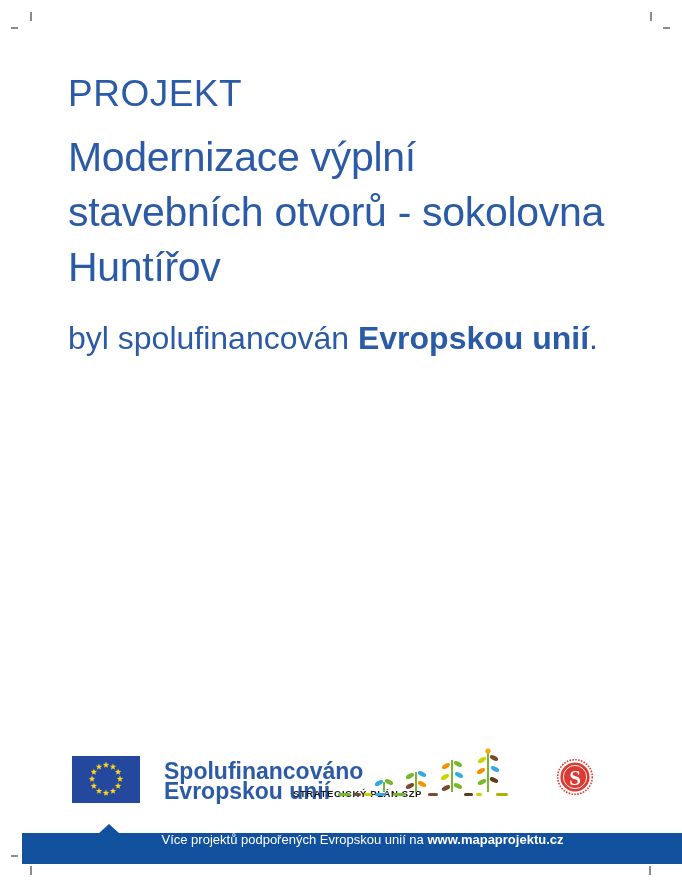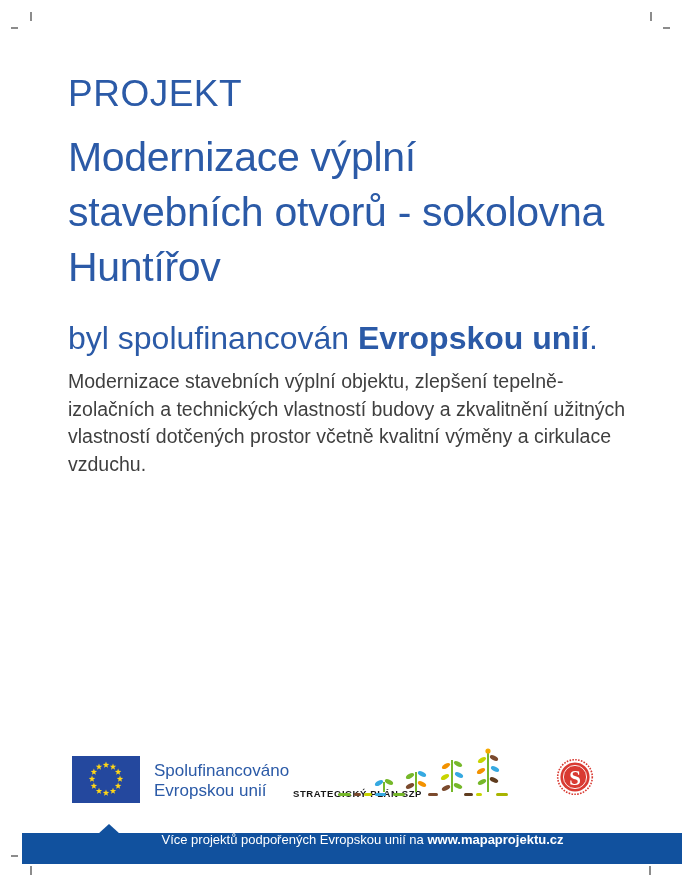--- a/index.html
+++ b/index.html
@@ -42,22 +42,22 @@
   }
   .subtitle .b{font-weight:700;}
   .desc{
     margin:13px 0 0 0;max-width:566px;
     font-size:19.5px;line-height:27.5px;color:var(--body_text);
   }
   
   .eu-logo{position:absolute;left:72px;top:756px;display:flex;align-items:flex-start;}
   .eu-flag{display:block;}
   .eu-label{
-    margin-left:14px;margin-top:5px;
-    font-size:17px;line-height:20px;font-weight:400;color:var(--accent_blue);
+    margin-left:24px;margin-top:5px;
+    font-size:23px;line-height:20px;font-weight:700;color:var(--accent_blue);
   }
   .szp-label{
     position:absolute;left:293px;top:788px;
     font-size:9.5px;font-weight:700;letter-spacing:0.6px;color:#161616;
     white-space:nowrap;
   }
   .szp-plants{position:absolute;left:338px;top:746px;}
   .sokol{position:absolute;left:556px;top:758px;}
   .sokol text{font-family:"Liberation Serif", serif;font-weight:700;}
   
@@ -83,21 +83,20 @@
 <div class="mark h m-tr-h"></div>
 <div class="mark h m-bl-h"></div>
 <div class="mark v m-bl-v"></div>
 <div class="mark h m-br-h"></div>
 <div class="mark v m-br-v"></div>
 
 <div class="content">
   <h2 class="kicker">PROJEKT</h2>
   <h1 class="title">Modernizace výplní stavebních otvorů - sokolovna Huntířov</h1>
   <p class="subtitle"><span>byl spolufinancován </span><span class="b">Evropskou unií</span><span>.</span></p>
-  <p class="desc">Modernizace stavebních výplní objektu, zlepšení tepelně-izolačních a technických vlastností budovy a zkvalitnění užitných vlastností dotčených prostor včetně kvalitní výměny a cirkulace vzduchu.</p>
 </div>
 
 <div class="eu-logo">
   <svg class="eu-flag" width="68" height="47" viewBox="0 0 68 47">
     <rect x="0" y="0" width="68" height="47" fill="var(--eu_flag_blue)"></rect>
     <g fill="var(--star_yellow)">
       <path id="star" d="M34,5.6 L34.82,7.87 L37.23,7.95 L35.33,9.43 L36,11.75 L34,10.4 L32,11.75 L32.67,9.43 L30.77,7.95 L33.18,7.87 Z"></path>
       <use href="#star" transform="translate(7,1.88)"></use>
       <use href="#star" transform="translate(12.12,7)"></use>
       <use href="#star" transform="translate(14,14)"></use>

